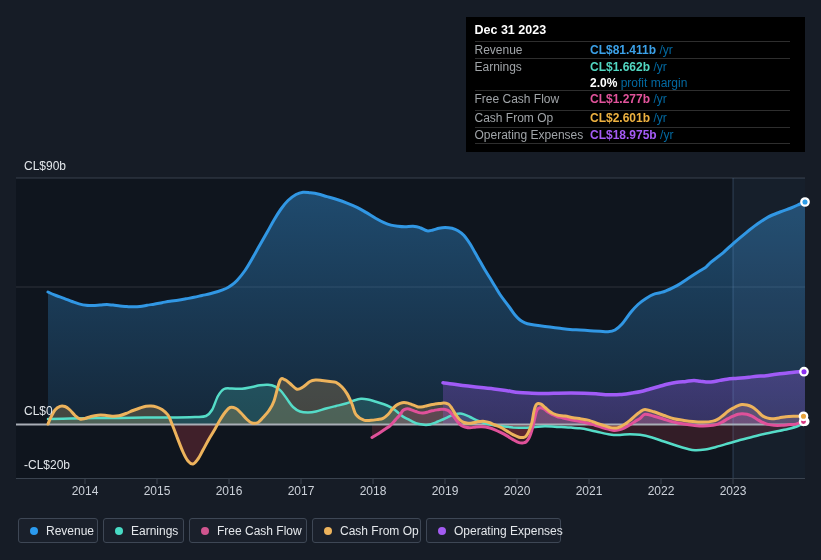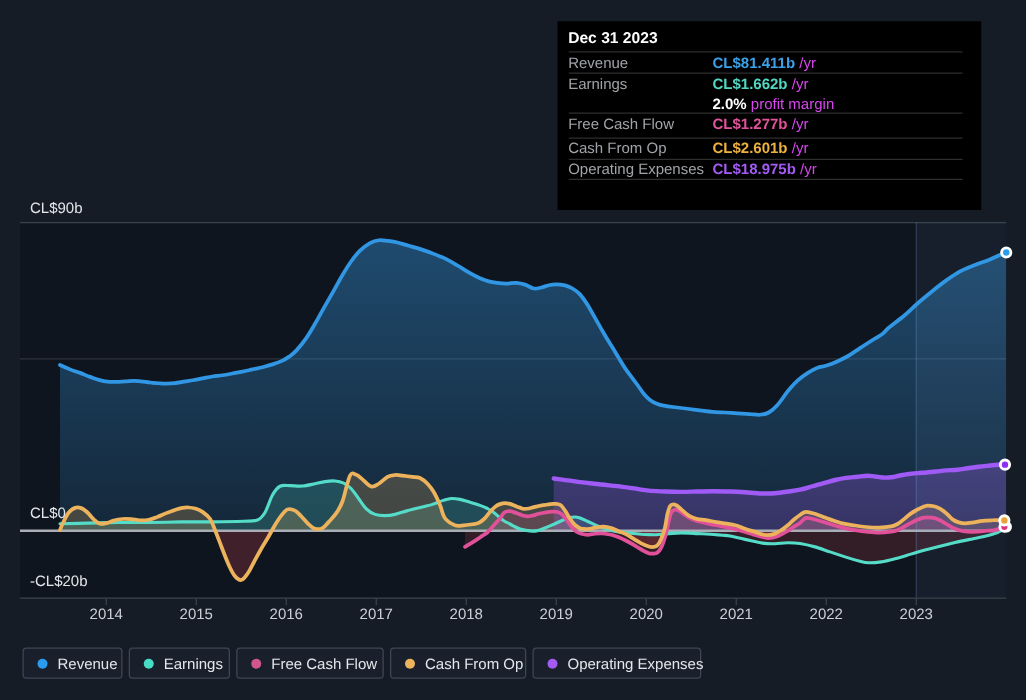--- a/index.html
+++ b/index.html
@@ -1,25 +1,25 @@
 <!DOCTYPE html>
 <html><head><meta charset="utf-8">
 <style>
 html,body{margin:0;padding:0;background:#161c26;width:821px;height:560px;overflow:hidden}
 *{font-family:"Liberation Sans",sans-serif;box-sizing:border-box}
 .wrap{position:relative;width:821px;height:560px}
 svg{position:absolute;left:0;top:0}
 .ax{fill:#ccd1d9;font-size:12px;font-family:"Liberation Sans",sans-serif}
 .ay{fill:#e2e6ea;font-size:12px;font-family:"Liberation Sans",sans-serif}
-.tip{position:absolute;left:446px;top:17px;width:339px;height:151px;background:#000}
+.tip{position:absolute;left:466px;top:17px;width:339px;height:135px;background:#000}
 .tip .title{position:absolute;left:8.5px;top:6px;font-size:12.5px;font-weight:bold;color:#fff}
 .tip .sep{position:absolute;left:8.5px;width:315px;border-top:1px solid #2e2e2e}
 .trow{position:absolute;left:8.5px;font-size:12px;color:#a0a4a8}
 .tval{position:absolute;left:124px;font-size:12px;font-weight:bold}
-.tval .yr{font-weight:normal;color:#d946ef}
+.tval .yr{font-weight:normal;color:#0369a1}
 .leg{position:absolute;top:518px;height:25px;border:1px solid #3e4755;border-radius:3px;background:#1a202b;display:flex;align-items:center}
 .leg .dot{flex:0 0 8px;width:8px;height:8px;border-radius:50%;margin-left:11px;margin-right:8px}
 .leg span{font-size:12px;color:#e4e7eb;padding-right:12px;white-space:nowrap}
 </style></head>
 <body>
 <div class="wrap">
 <svg width="821" height="560" viewBox="0 0 821 560">
 <defs>
 <linearGradient id="bluefill" x1="0" y1="178" x2="0" y2="424" gradientUnits="userSpaceOnUse">
 <stop offset="0" stop-color="#3491d7" stop-opacity="0.45"></stop>

